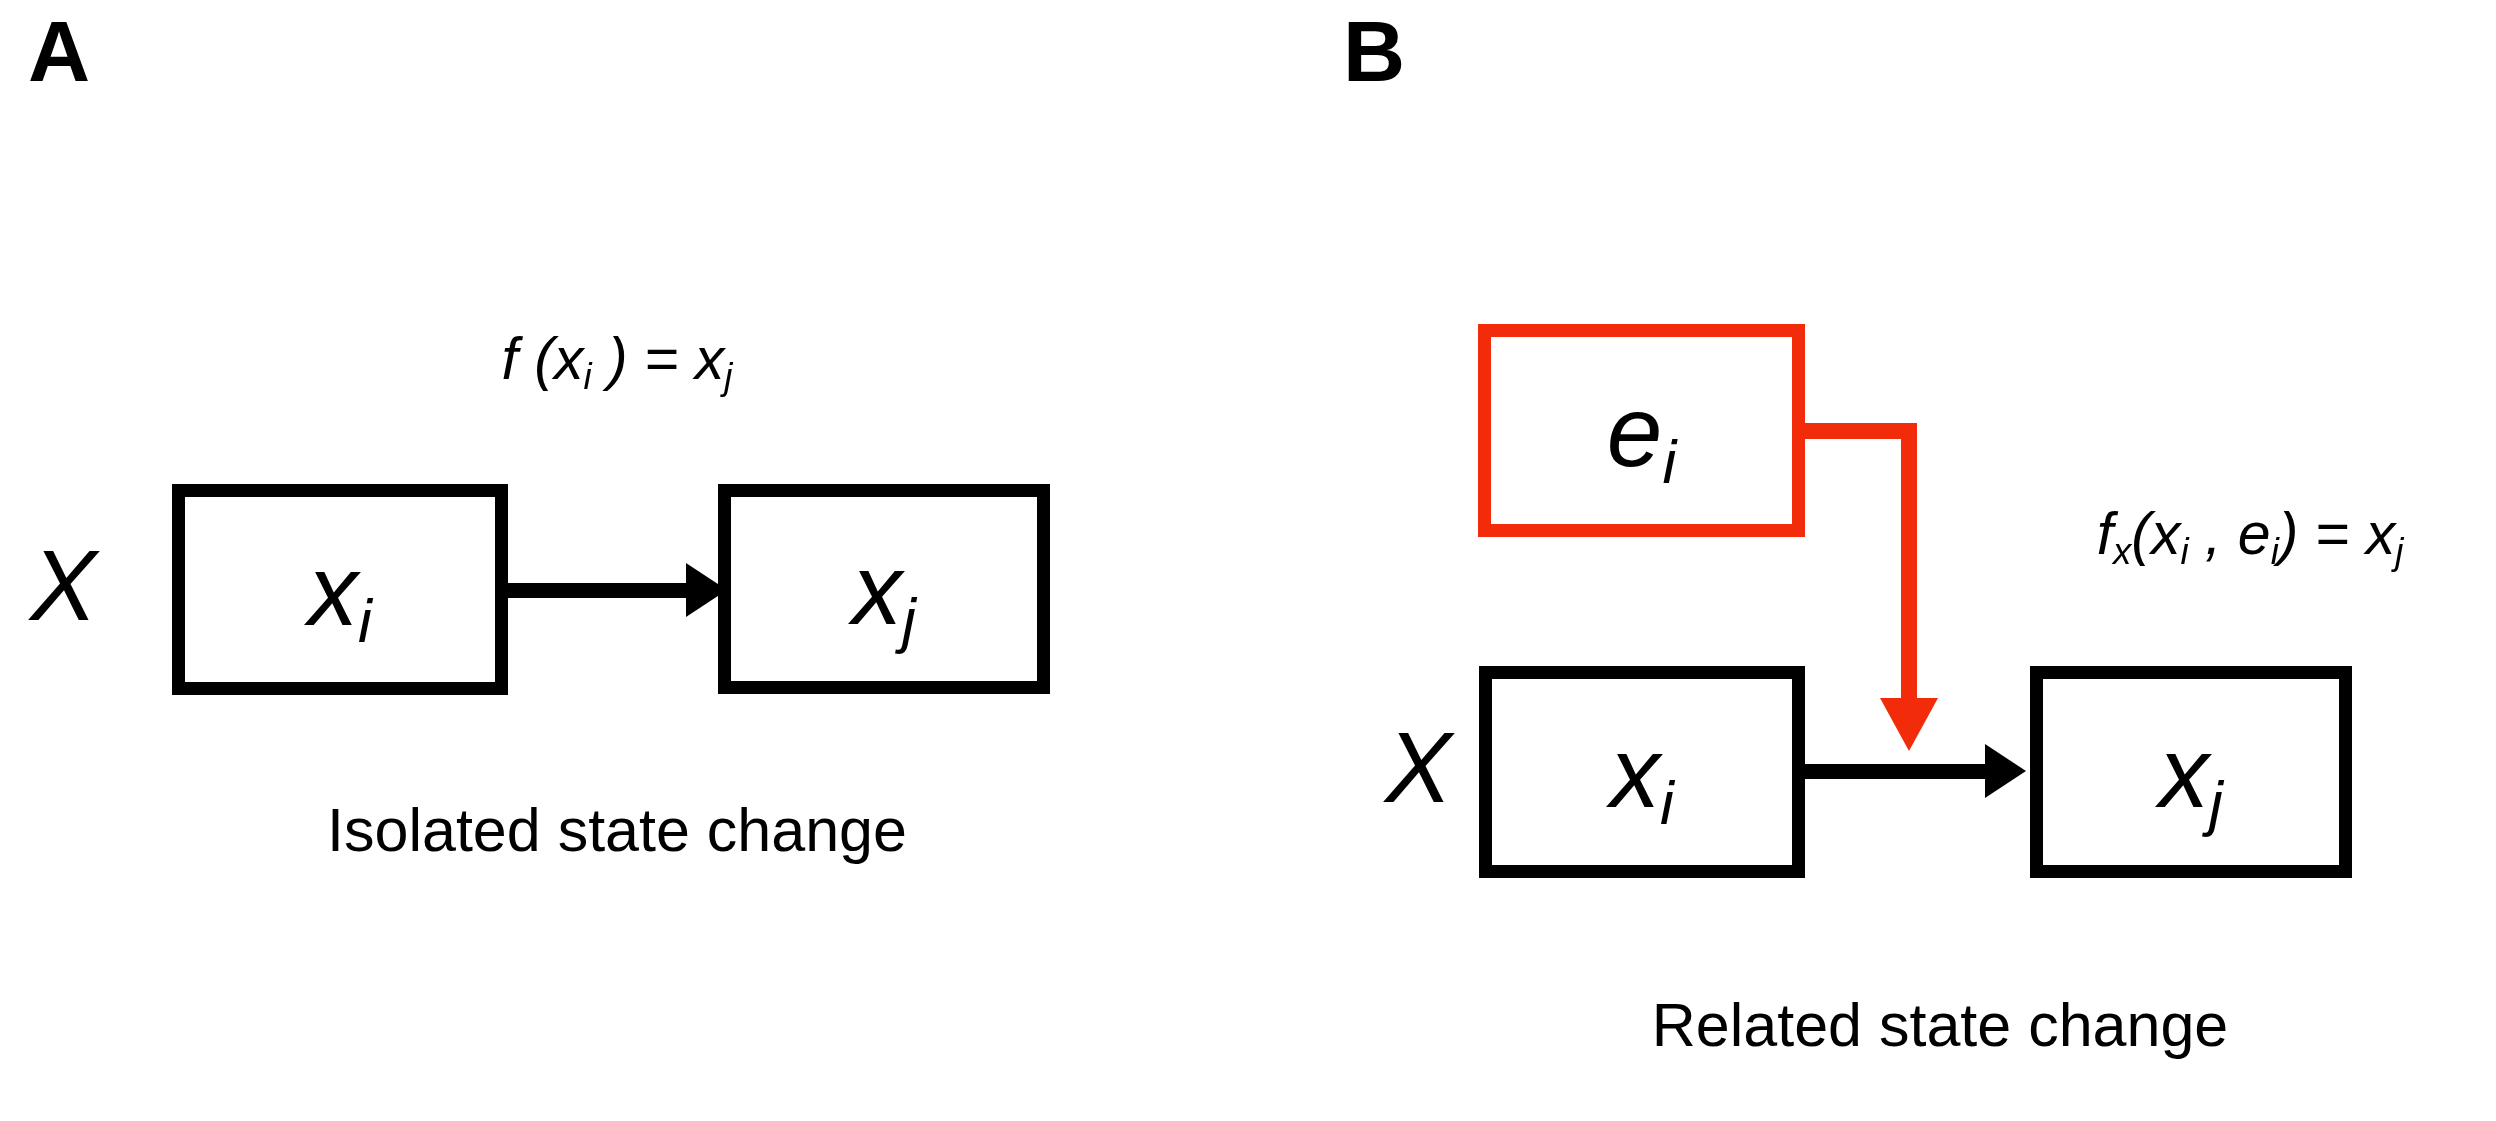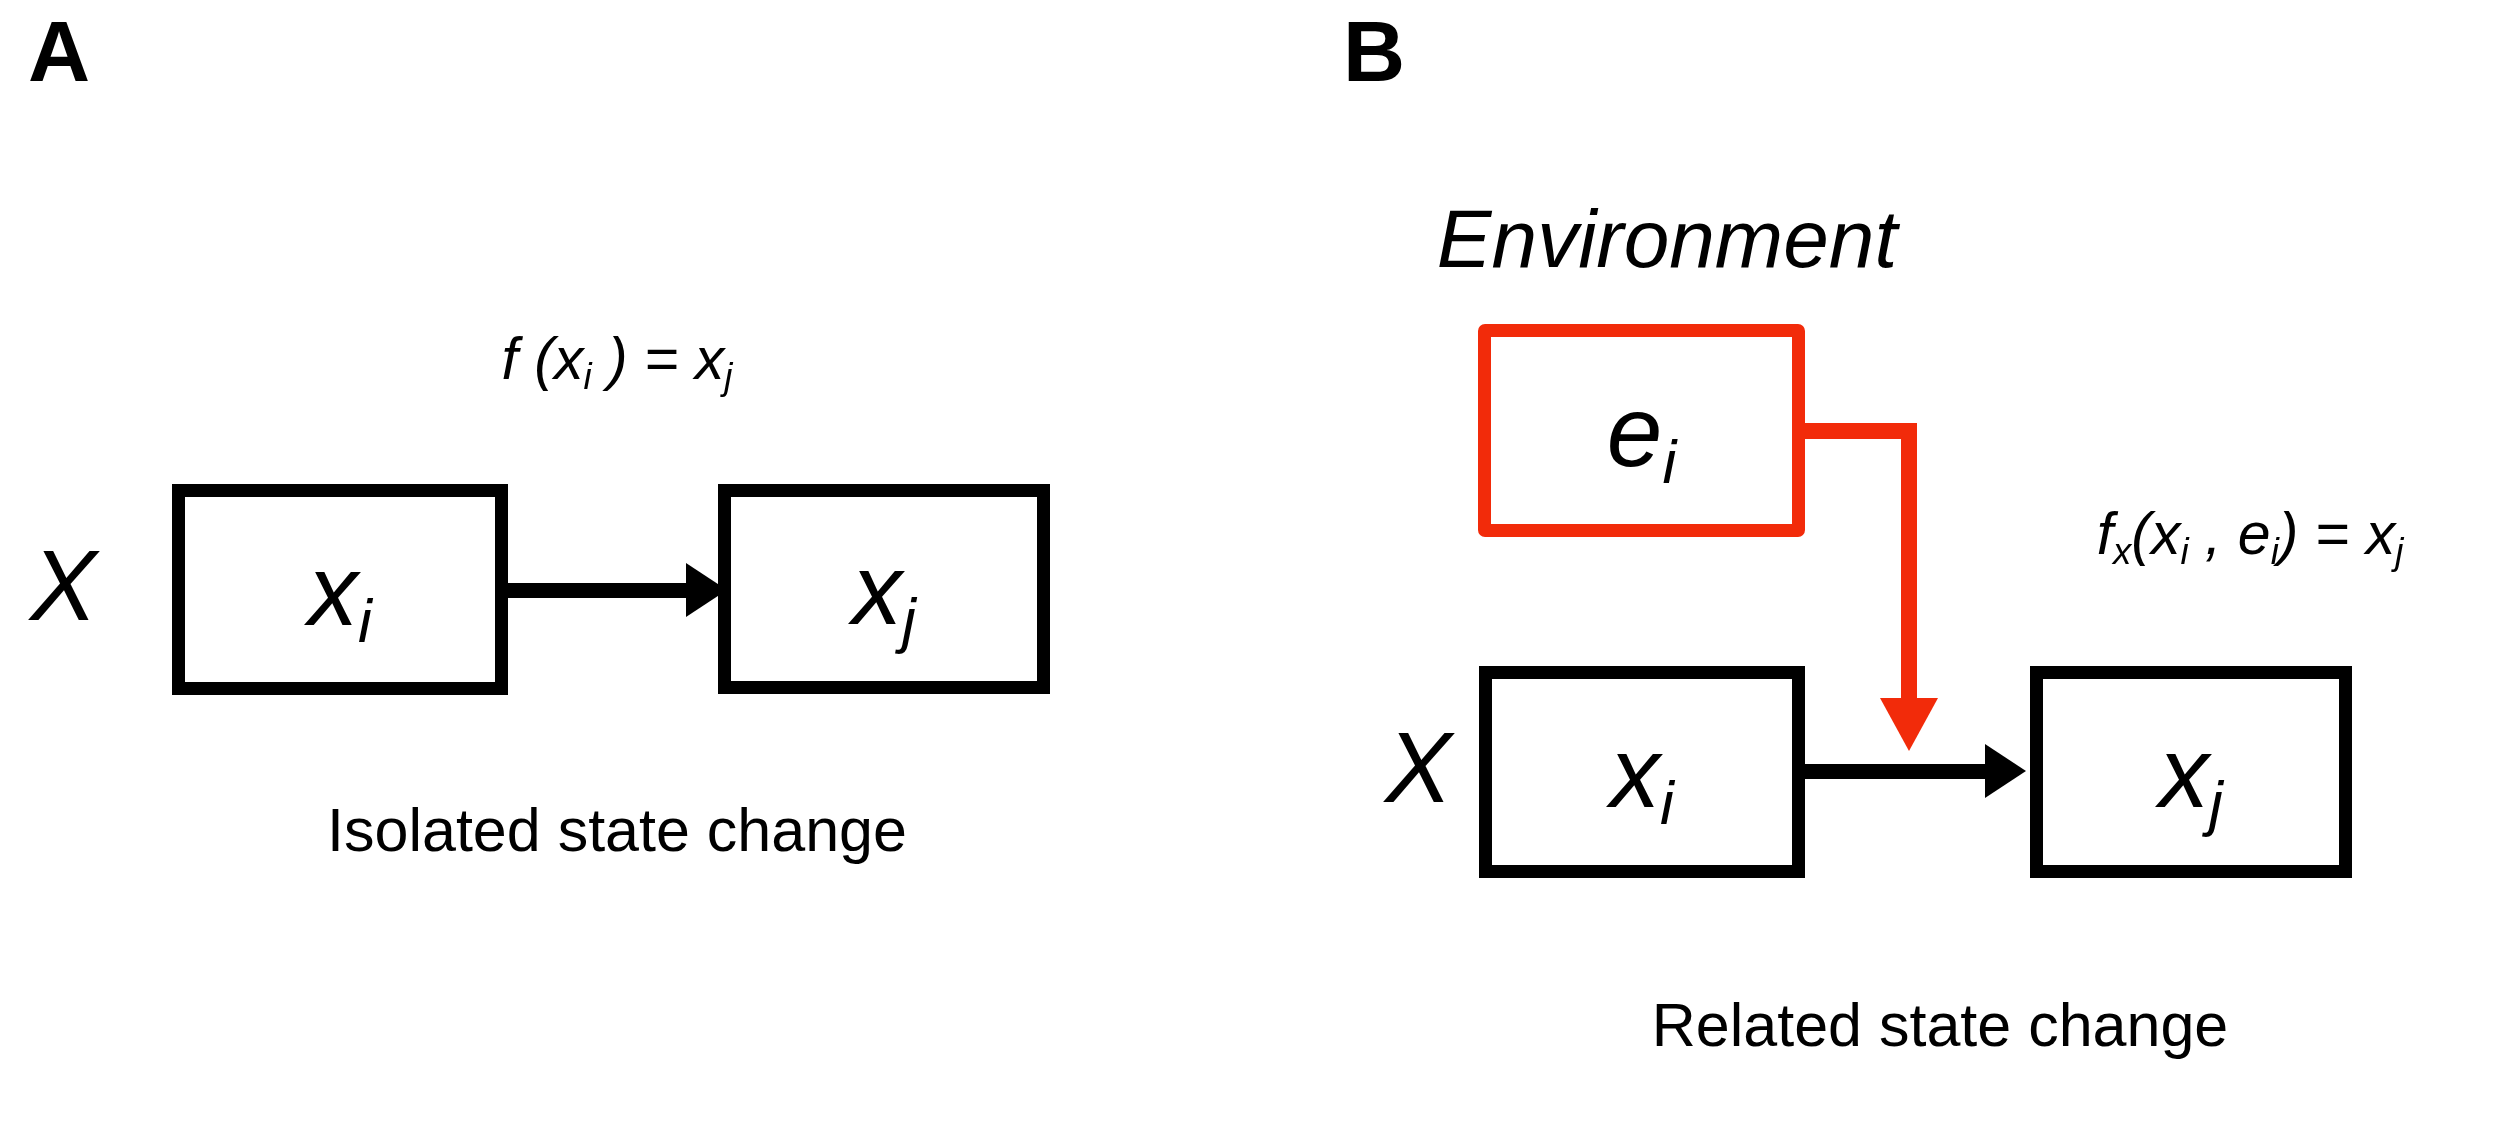--- a/index.html
+++ b/index.html
@@ -107,23 +107,22 @@
   <div class="abs arrowhead-right" style="left:686px; top:563px;"></div>
 
   <div class="abs node-box" style="left:718px; top:484px; width:332px; height:210px;">
     <span class="node-label"><span>x</span><sub>j</sub></span>
   </div>
 
   <div class="abs caption" style="left:167px; top:800px; width:900px;">Isolated state change</div>
 
   <div class="abs panel-label" style="left:1343px; top:8px;">B</div>
 
-  <div class="abs env-label" style="left:1367px; top:198px; width:600px;">Environment</div>
 
-  <div class="abs node-box red" style="left:1478px; top:324px; width:327px; height:213px;border-radius:7px;">
+  <div class="abs node-box red" style="left:1478px; top:324px; width:327px; height:213px;">
     <span class="node-label"><span>e</span><sub>i</sub></span>
   </div>
 
   <div class="abs hline red" style="left:1803px; top:423px; width:114px; height:16px;"></div>
   <div class="abs vline" style="left:1901px; top:423px; width:16px; height:277px;"></div>
   <div class="abs arrowhead-down" style="left:1880px; top:698px;"></div>
 
   <div class="abs formula" style="left:1950px; top:505px; width:600px;"><span>f</span><sub>x</sub><span>(x</span><sub>i</sub><span> , e</span><sub>i</sub><span>) = x</span><sub>j</sub></div>
 
   <div class="abs set-label" style="left:1385px; top:717px;">X</div>

